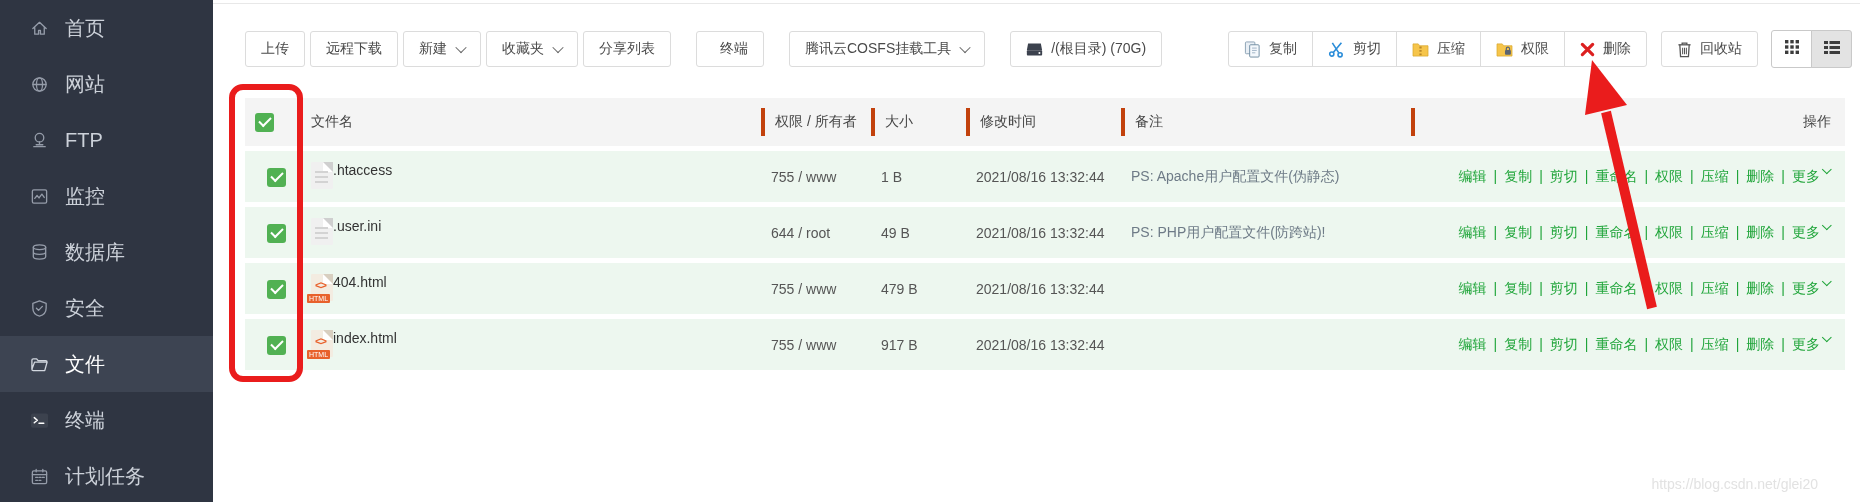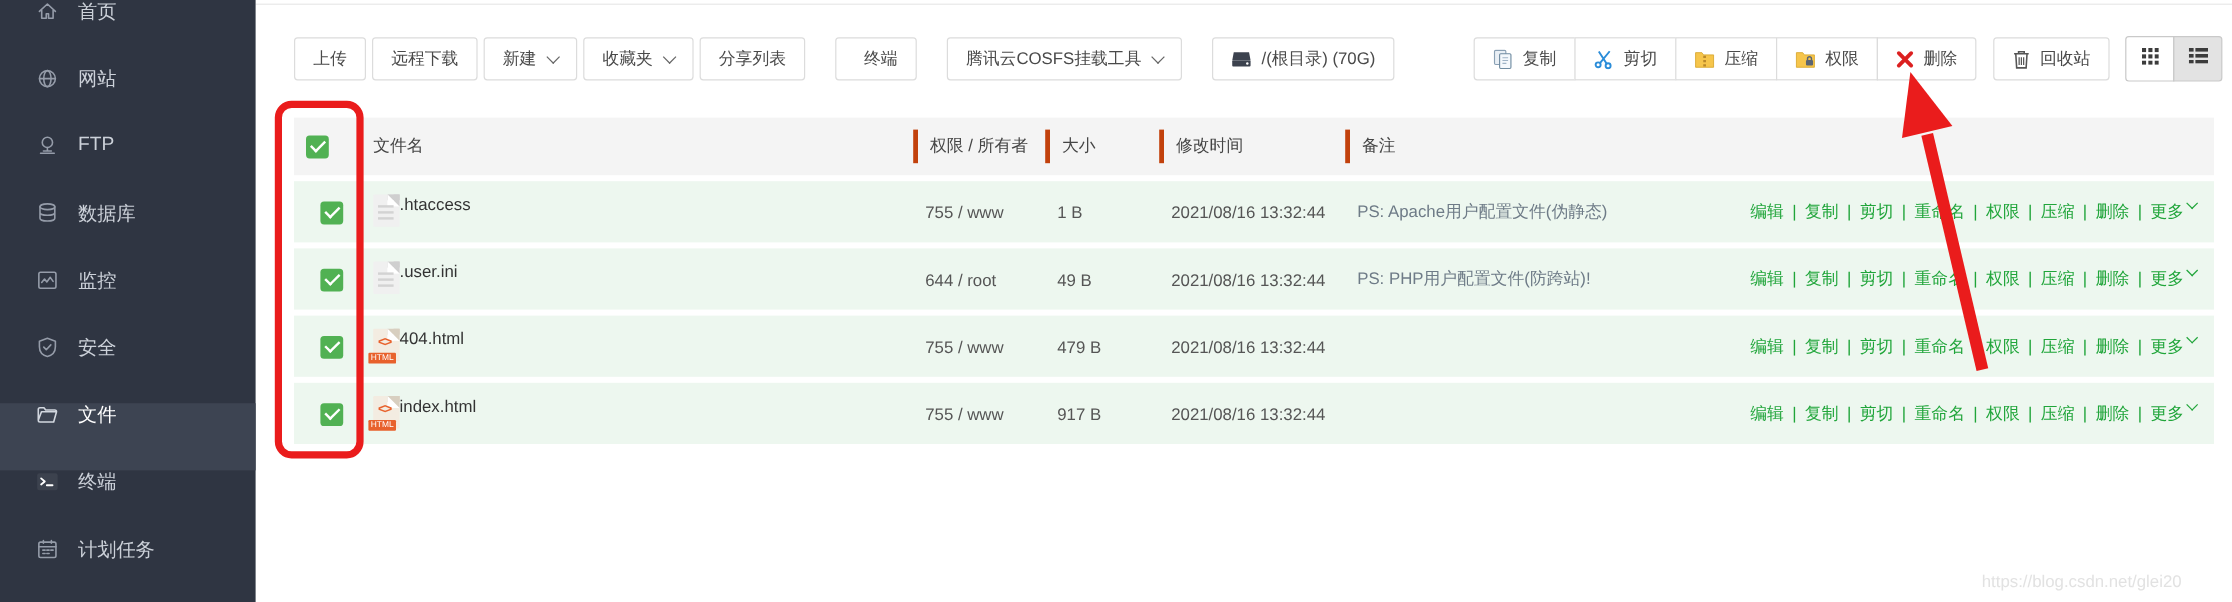--- a/index.html
+++ b/index.html
@@ -1,21 +1,21 @@
 <!DOCTYPE html>
 <html><head>
 <meta charset="utf-8">
 <style>
   html,body{margin:0;padding:0}
   body{width:1860px;height:502px;position:relative;overflow:hidden;background:#fff;
        font-family:"Liberation Sans","DejaVu Sans",sans-serif}
   
   .sidebar{position:absolute;left:0;top:0;width:213px;height:502px;background:#2f3542;z-index:2}
-  .side-item{height:56px;display:flex;align-items:flex-start;padding-left:30px;gap:16px;
-             color:#ccd1d9;font-size:16px;cursor:pointer}
+  .side-item{height:56px;display:flex;align-items:center;padding-left:30px;gap:16px;
+             color:#ccd1d9;font-size:20px;cursor:pointer}
   .side-item.active{background:#3d4452;color:#fff}
   .sicon{width:19px;height:19px;display:inline-flex}
   .sicon svg{width:19px;height:19px;stroke:#959ca9;fill:none;stroke-width:1.4;stroke-linecap:round;stroke-linejoin:round}
   .side-item.active .sicon svg{stroke:#d2d7df}
   
   .content{position:absolute;left:213px;top:0;right:0;bottom:0;background:#fff}
   .topline{position:absolute;top:3px;left:0;right:0;height:1px;background:#e8e8e8}
   
   .toolbar{position:absolute;top:30px;left:32px;right:8px;display:flex;align-items:center}
   .tbtn{height:36px;display:inline-flex;align-items:center;gap:8px;padding:0 15px;background:#fff;
@@ -108,34 +108,34 @@
           <svg viewBox="0 0 20 20">
             <circle cx="10" cy="7" r="4.5"></circle>
             <path d="M10 11.5v3M4 16.5h12M6.5 14.5h7"></path>
           </svg>
         </span>
     <span class="slabel">FTP</span>
   </div>
       <div class="side-item">
     <span class="sicon">
           <svg viewBox="0 0 20 20">
+            <rect x="2.5" y="3" width="15" height="14" rx="1.5"></rect>
+            <path d="M5 12l2.5-3 2 2.5 3-4 2.5 3.5"></path>
+          </svg>
+        </span>
+    <span class="slabel">监控</span>
+  </div>
+      <div class="side-item">
+    <span class="sicon">
+          <svg viewBox="0 0 20 20">
             <ellipse cx="10" cy="4.5" rx="6.5" ry="2.5"></ellipse>
             <path d="M3.5 4.5v10c0 1.4 2.9 2.5 6.5 2.5s6.5-1.1 6.5-2.5v-10M3.5 9.5c0 1.4 2.9 2.5 6.5 2.5s6.5-1.1 6.5-2.5"></path>
           </svg>
         </span>
     <span class="slabel">数据库</span>
-  </div>
-      <div class="side-item">
-    <span class="sicon">
-          <svg viewBox="0 0 20 20">
-            <rect x="2.5" y="3" width="15" height="14" rx="1.5"></rect>
-            <path d="M5 12l2.5-3 2 2.5 3-4 2.5 3.5"></path>
-          </svg>
-        </span>
-    <span class="slabel">监控</span>
   </div>
       <div class="side-item">
     <span class="sicon">
           <svg viewBox="0 0 20 20">
             <path d="M10 2l7 2.5v5c0 4.5-3 7.5-7 8.5-4-1-7-4-7-8.5v-5z"></path>
             <path d="M6.8 9.8l2.2 2.2 4-4.2"></path>
           </svg>
         </span>
     <span class="slabel">安全</span>
   </div>
@@ -329,20 +329,21 @@
     <div class="filetable">
       <div class="thead">
         <div class="c-check">
           <span class="checkbox"></span>
         </div>
         <div>文件名</div>
         <div>权限 / 所有者</div>
         <div>大小</div>
         <div>修改时间</div>
         <div>备注</div>
+        <div class="h-actions">操作</div>
       </div>
       <div id="rows">
           <div class="trow">
     <div class="c-check">
       <span class="checkbox"></span>
     </div>
     <div class="c-name">
       <span class="ficon"><span class="fi-doc"><i></i><i></i><i></i></span></span>
       <span class="fname">.htaccess</span>
     </div>

